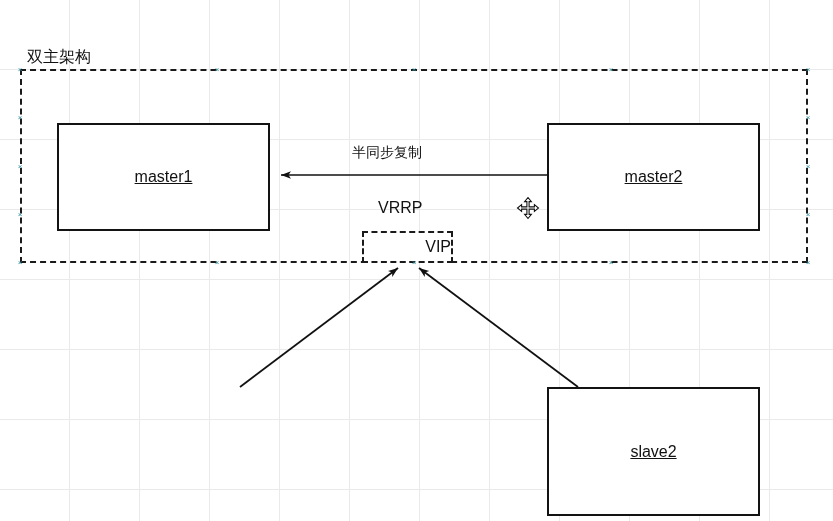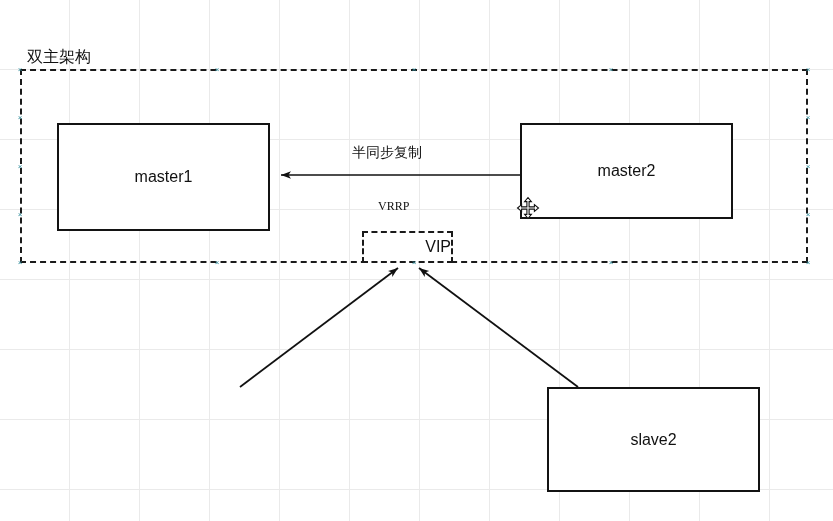--- a/index.html
+++ b/index.html
@@ -51,25 +51,26 @@
   .node-box {
     position: absolute;
     box-sizing: border-box;
     border: 2px solid #131313;
     background: #ffffff;
     display: flex;
     align-items: center;
     justify-content: center;
     font-size: 16px;
     color: #111111;
+    text-decoration: underline;
   }
   #node-master1 { left: 57px;  top: 123px; width: 213px; height: 108px; }
-  #node-master2 { left: 520px; top: 123px; width: 213px; height: 96px; }
+  #node-master2 { left: 547px; top: 123px; width: 213px; height: 108px; }
   #node-slave1  { left: 57px;  top: 387px; width: 213px; height: 105px; }
-  #node-slave2  { left: 547px; top: 387px; width: 213px; height: 105px; }
+  #node-slave2  { left: 547px; top: 387px; width: 213px; height: 129px; }
 
   .vip-box {
     position: absolute;
     left: 362px;
     top: 231px;
     width: 91px;
     height: 32px;
     box-sizing: border-box;
     border: 2px dashed #1a1a1a;
     background: #ffffff;
@@ -80,21 +81,21 @@
     color: #111111;
   }
   .edge-label {
     position: absolute;
     font-size: 14px;
     color: #111111;
     white-space: nowrap;
     background: transparent;
   }
   #label-replication { left: 352px; top: 144px; }
-  #label-vrrp        { left: 378px; top: 199px; font-size: 12px; font-family: Liberation Serif, serif; }
+  #label-vrrp        { left: 378px; top: 199px; font-size: 16px; }
 
   .handle {
     position: absolute;
     width: 7px;
     height: 7px;
     margin-left: -3.5px;
     margin-top: -3.5px;
     color: #1f7a8c;
     font-size: 8px;
     line-height: 7px;

